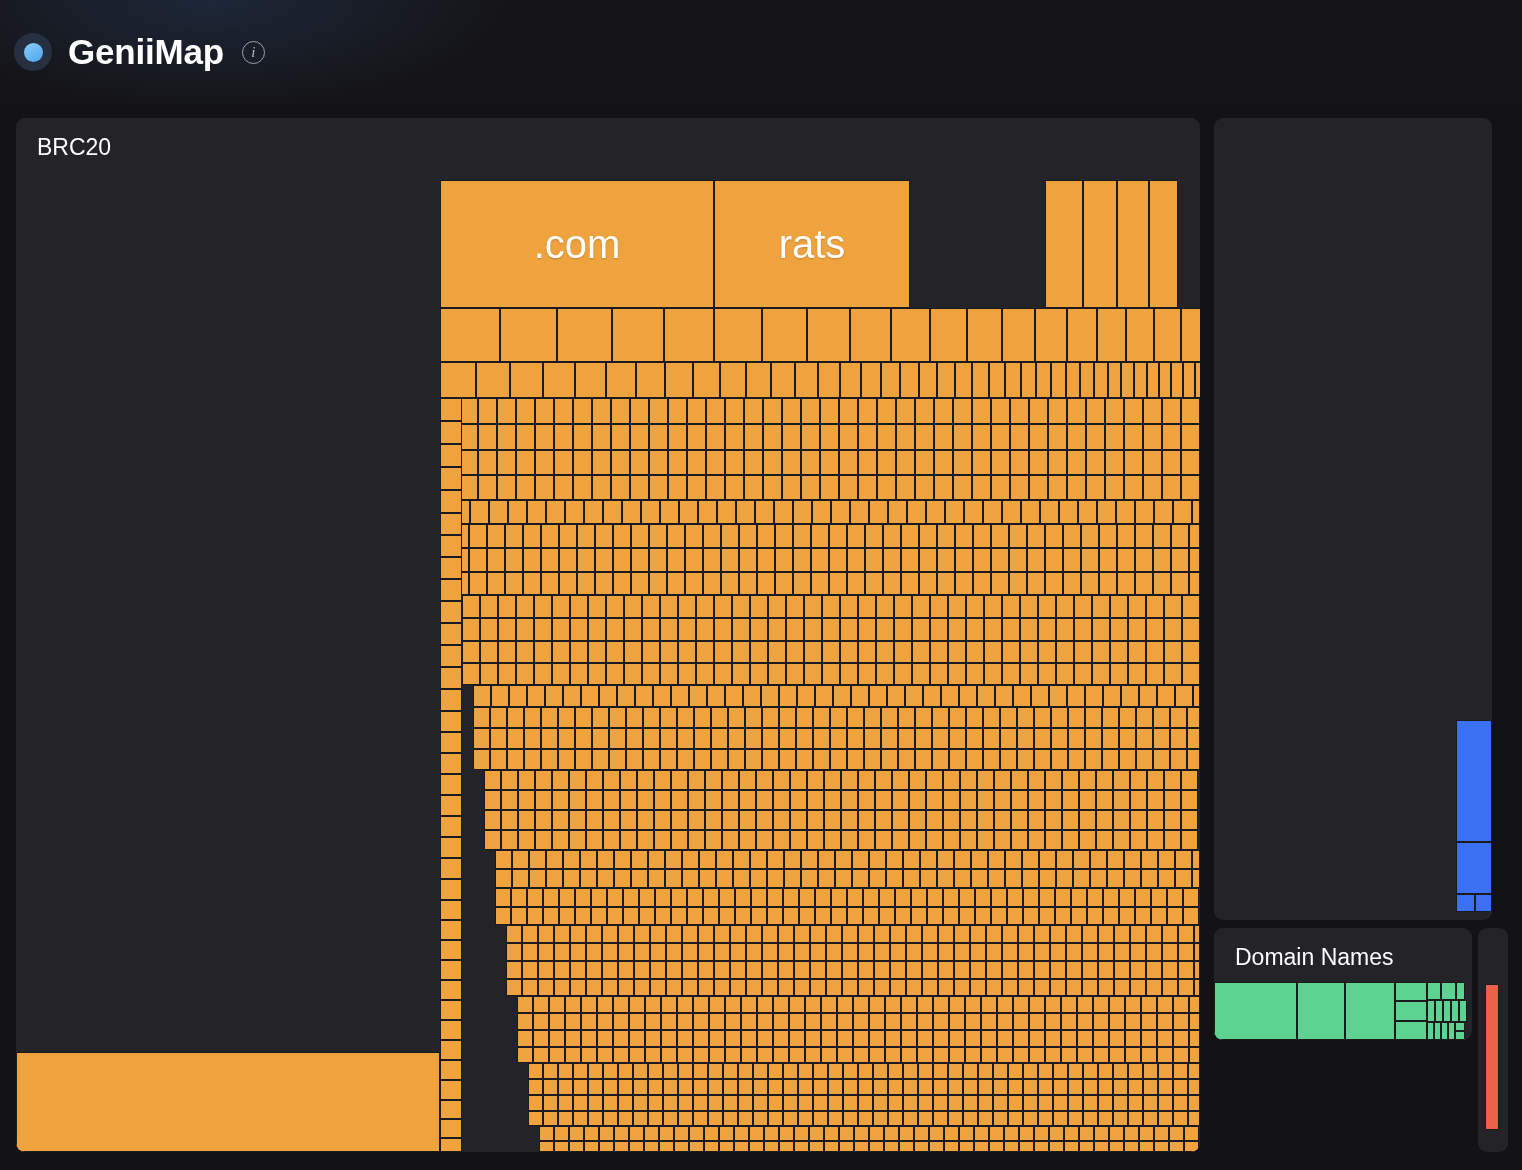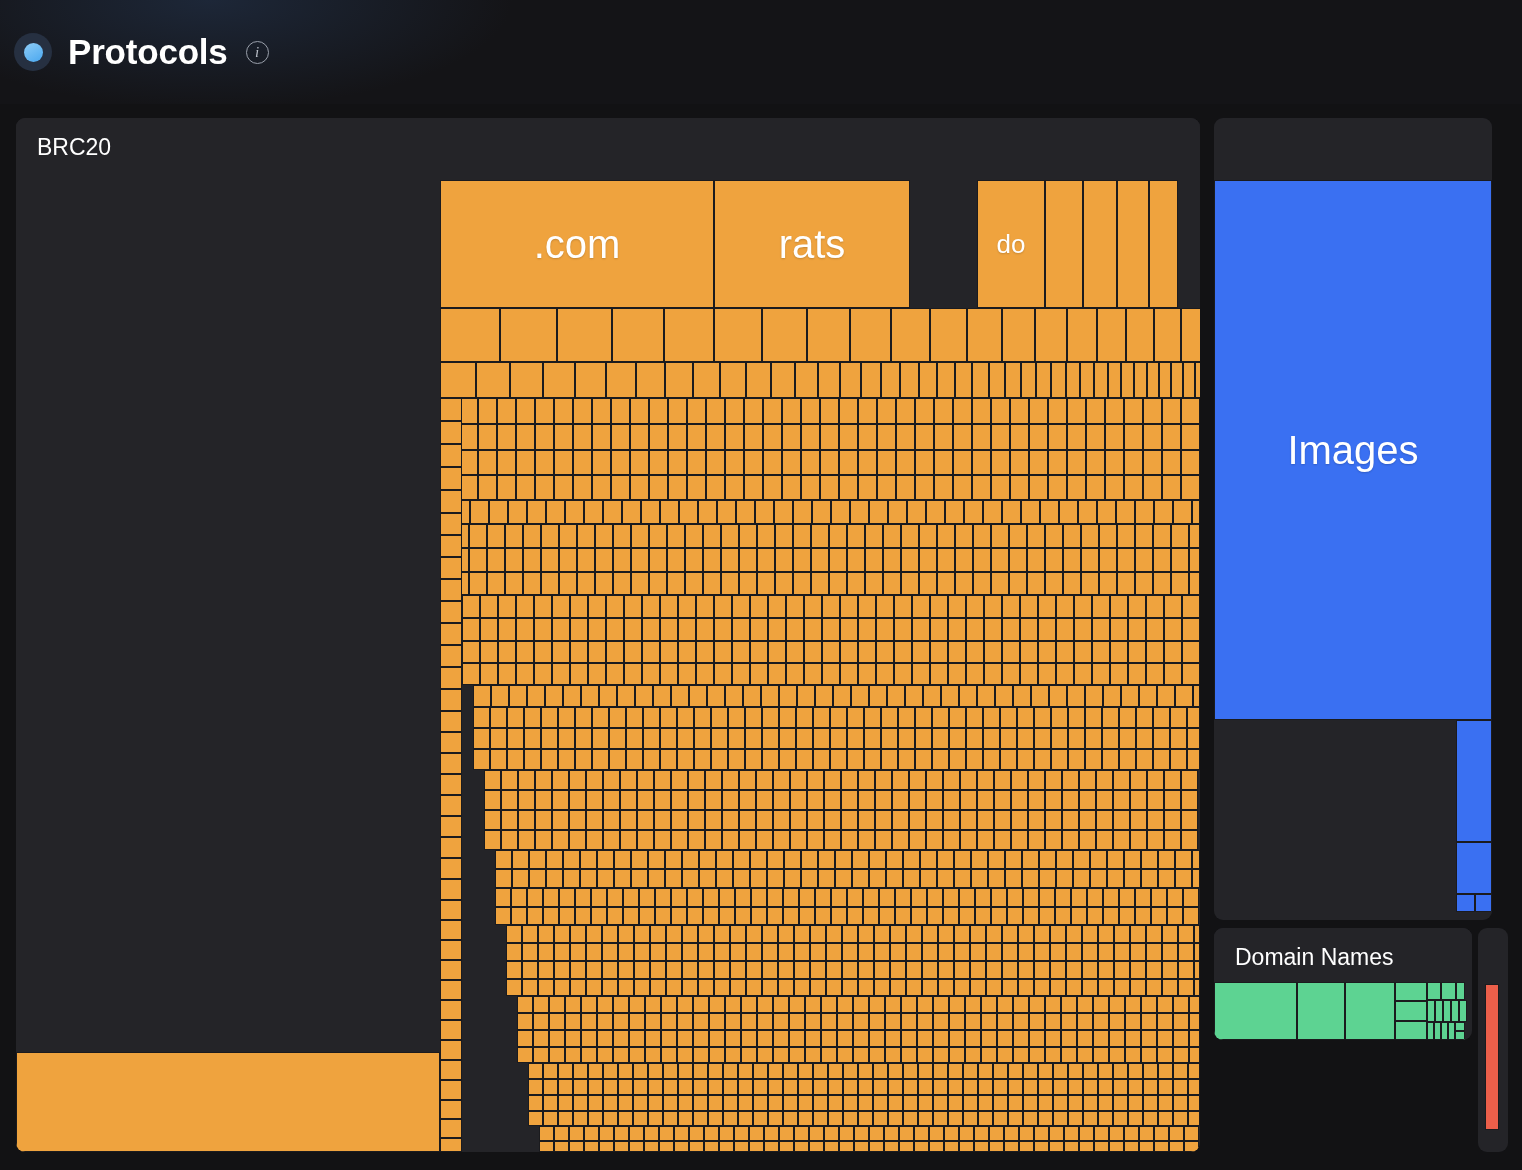--- a/index.html
+++ b/index.html
@@ -124,40 +124,37 @@
   .grid-host { position: absolute; inset: 0; }
 </style>
 </head>
 <body>
 
 <div id="app-header">
   <div id="brand">
     <div id="brand-logo">
       <div class="dot"></div>
     </div>
-    <div id="brand-title">Protocols</div>
+    <div id="brand-title">GeniiMap</div>
     <div id="info-icon">i</div>
   </div>
 </div>
 
 <div id="workspace">
 
   <div class="panel" id="panel-brc20">
     <div class="panel-header">BRC20</div>
     <div class="panel-body" id="brc20-body">
       <div class="grid-host" id="brc20-grid">
           <div class="tile orange" style="left: 0px; top: 872px; width: 424px; height: 100px;"></div>
           <div class="tile orange" style="left: 424px; top: 0px; width: 274px; height: 128px;">
             <span class="tile-label lbl-xl">.com</span>
           </div>
           <div class="tile orange" style="left: 698px; top: 0px; width: 196px; height: 128px;">
             <span class="tile-label lbl-xl">rats</span>
-          </div>
-          <div class="tile orange" style="left: 961px; top: 0px; width: 68px; height: 128px;">
-            <span class="tile-label lbl-md">do</span>
           </div>
           <div class="tile orange" style="left: 1029px; top: 0px; width: 38px; height: 128px;"></div>
           <div class="tile orange" style="left: 1067px; top: 0px; width: 34px; height: 128px;"></div>
           <div class="tile orange" style="left: 1101px; top: 0px; width: 32px; height: 128px;"></div>
           <div class="tile orange" style="left: 1133px; top: 0px; width: 29px; height: 128px;"></div>
           <div class="tile orange" style="left: 424px; top: 128px; width: 60px; height: 54px;"></div>
           <div class="tile orange" style="left: 484px; top: 128px; width: 57px; height: 54px;"></div>
           <div class="tile orange" style="left: 541px; top: 128px; width: 55px; height: 54px;"></div>
           <div class="tile orange" style="left: 596px; top: 128px; width: 52px; height: 54px;"></div>
           <div class="tile orange" style="left: 648px; top: 128px; width: 50px; height: 54px;"></div>
@@ -1865,23 +1862,20 @@
           <div class="tile orange" style="left: 424px; top: 920px; width: 22px; height: 19px;"></div>
           <div class="tile orange" style="left: 424px; top: 939px; width: 22px; height: 19px;"></div>
           <div class="tile orange" style="left: 424px; top: 958px; width: 22px; height: 14px;"></div>
         </div>
     </div>
   </div>
 
   <div class="panel" id="panel-media">
     <div class="panel-body" id="media-body">
       <div class="grid-host" id="media-grid">
-          <div class="tile blue" style="left: 0px; top: 0px; width: 278px; height: 540px;">
-            <span class="tile-label lbl-xl">Images</span>
-          </div>
           <div class="tile blue" style="left: 242px; top: 540px; width: 36px; height: 122px;"></div>
           <div class="tile blue" style="left: 242px; top: 662px; width: 36px; height: 52px;"></div>
           <div class="tile blue" style="left: 242px; top: 714px; width: 19px; height: 18px;"></div>
           <div class="tile blue" style="left: 261px; top: 714px; width: 17px; height: 18px;"></div>
         </div>
     </div>
   </div>
 
   <div class="panel" id="panel-domains">
     <div class="panel-header">Domain Names</div>

